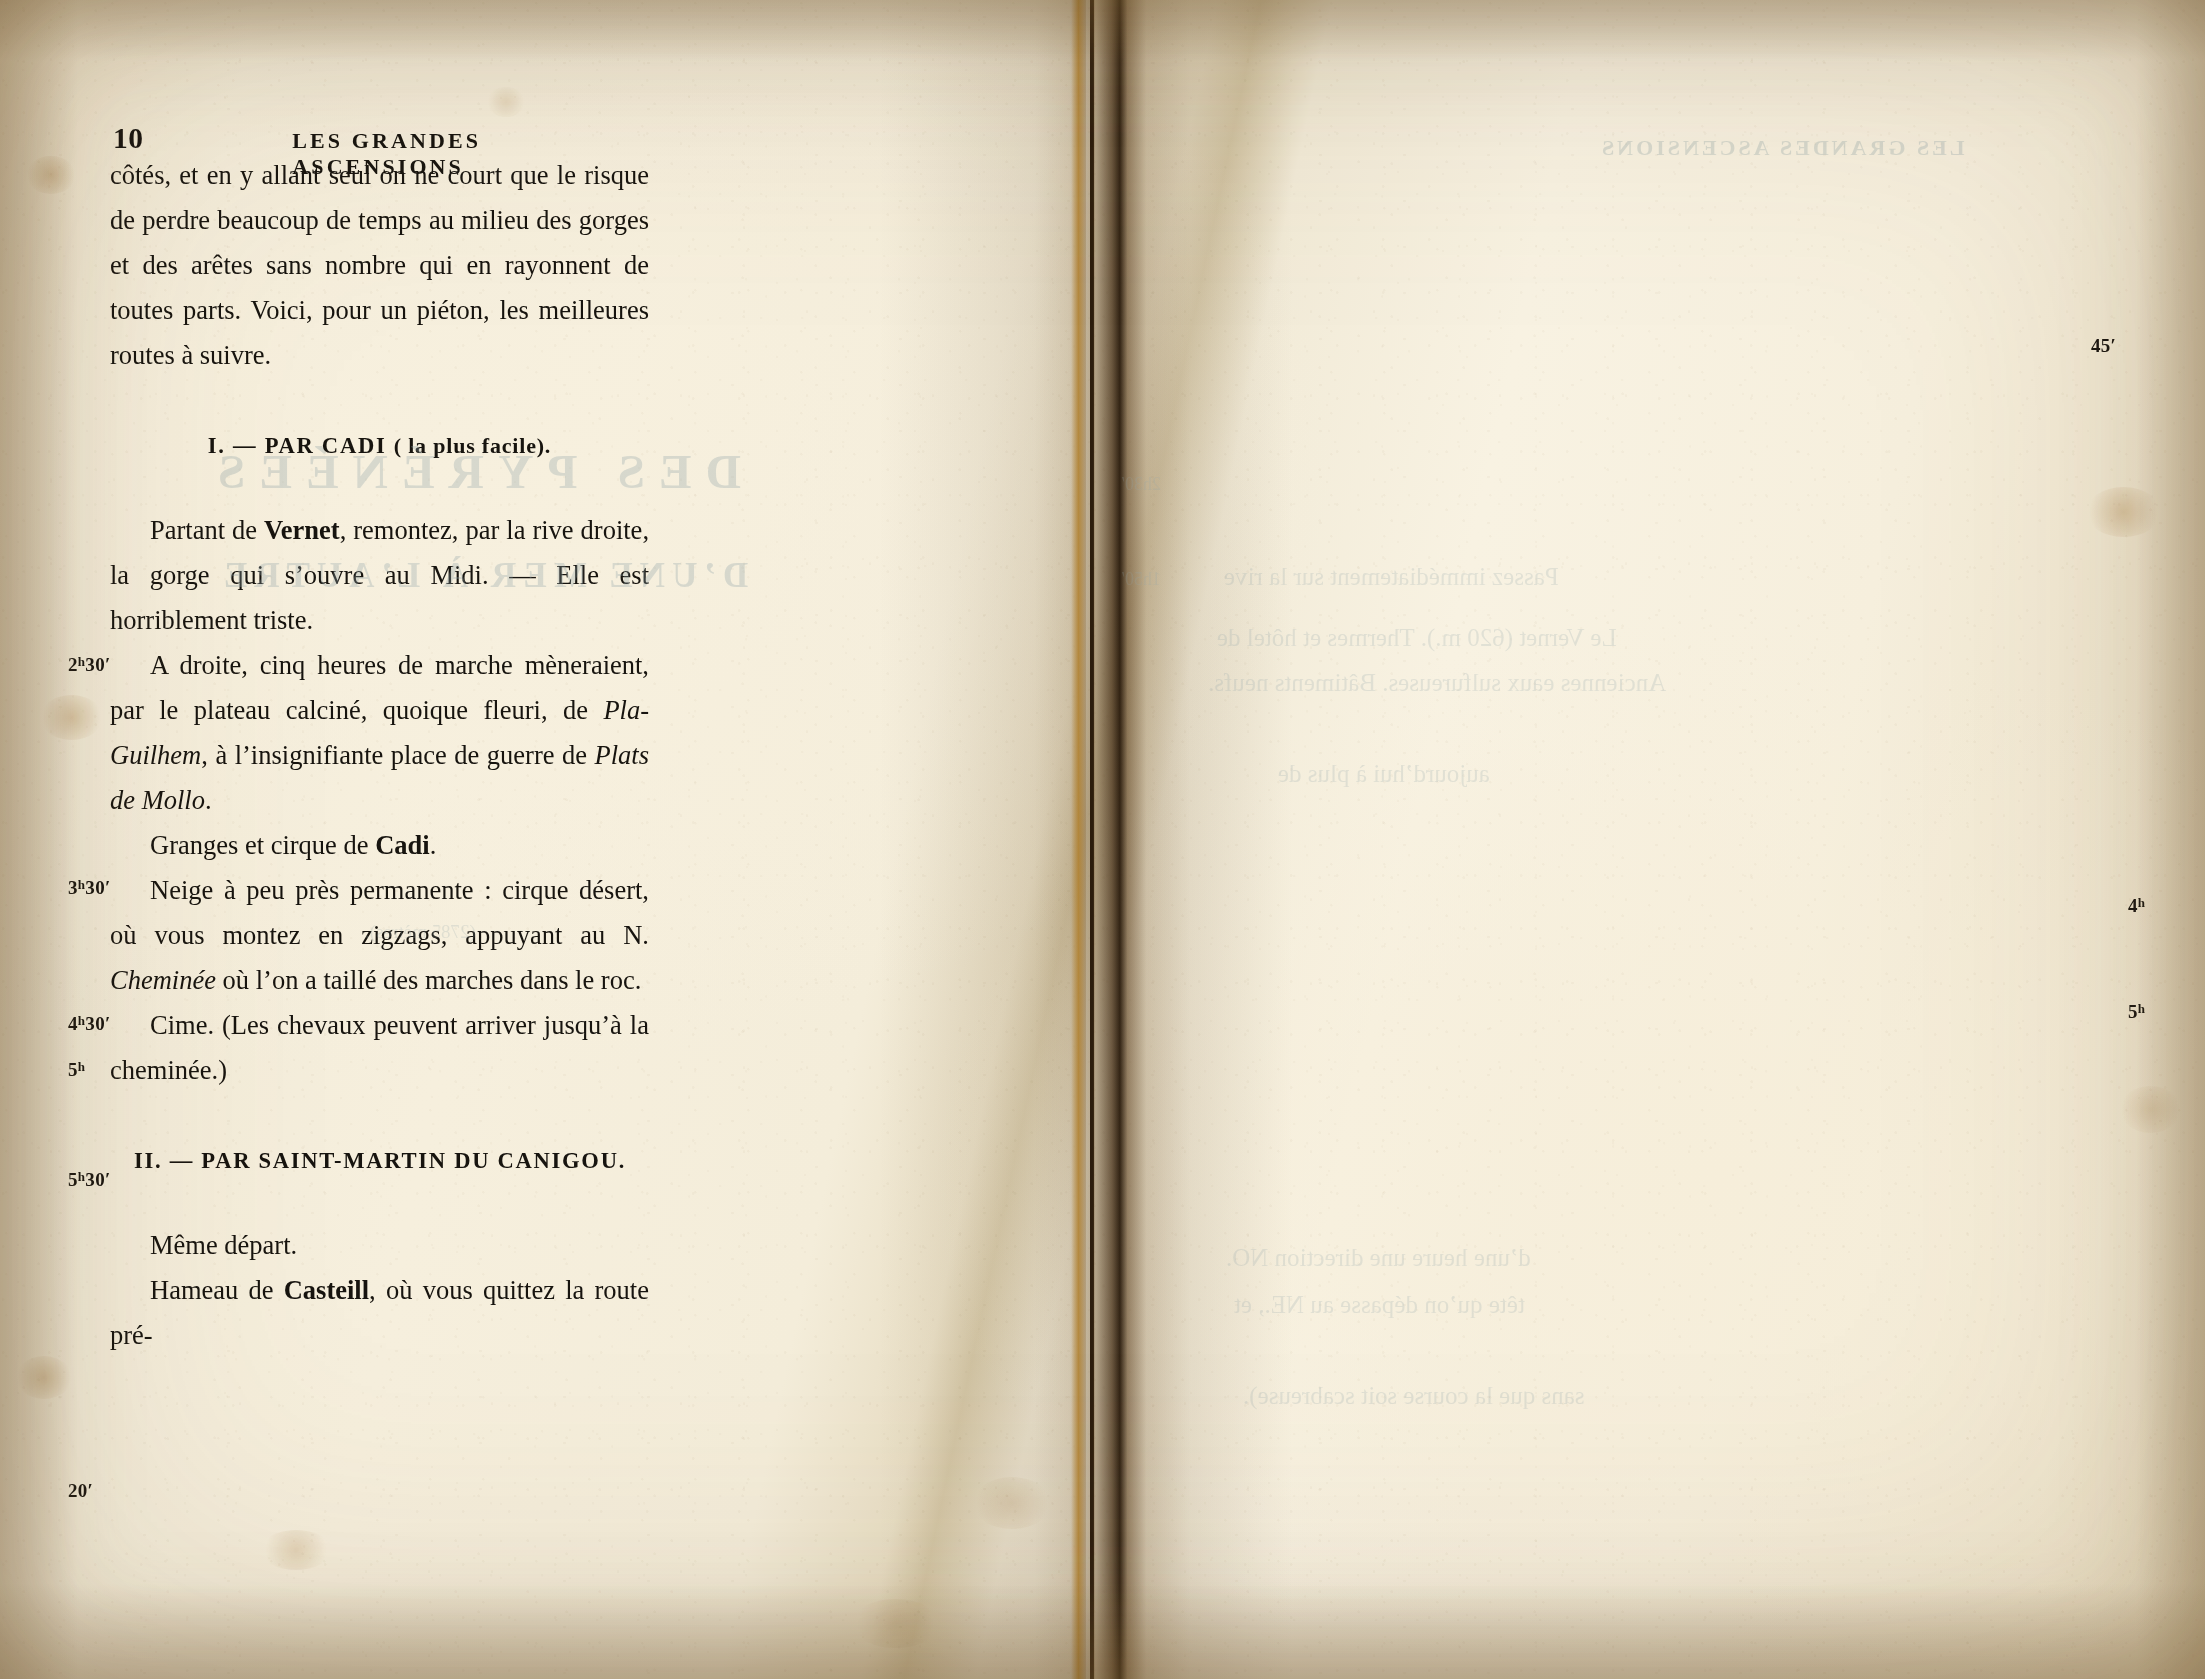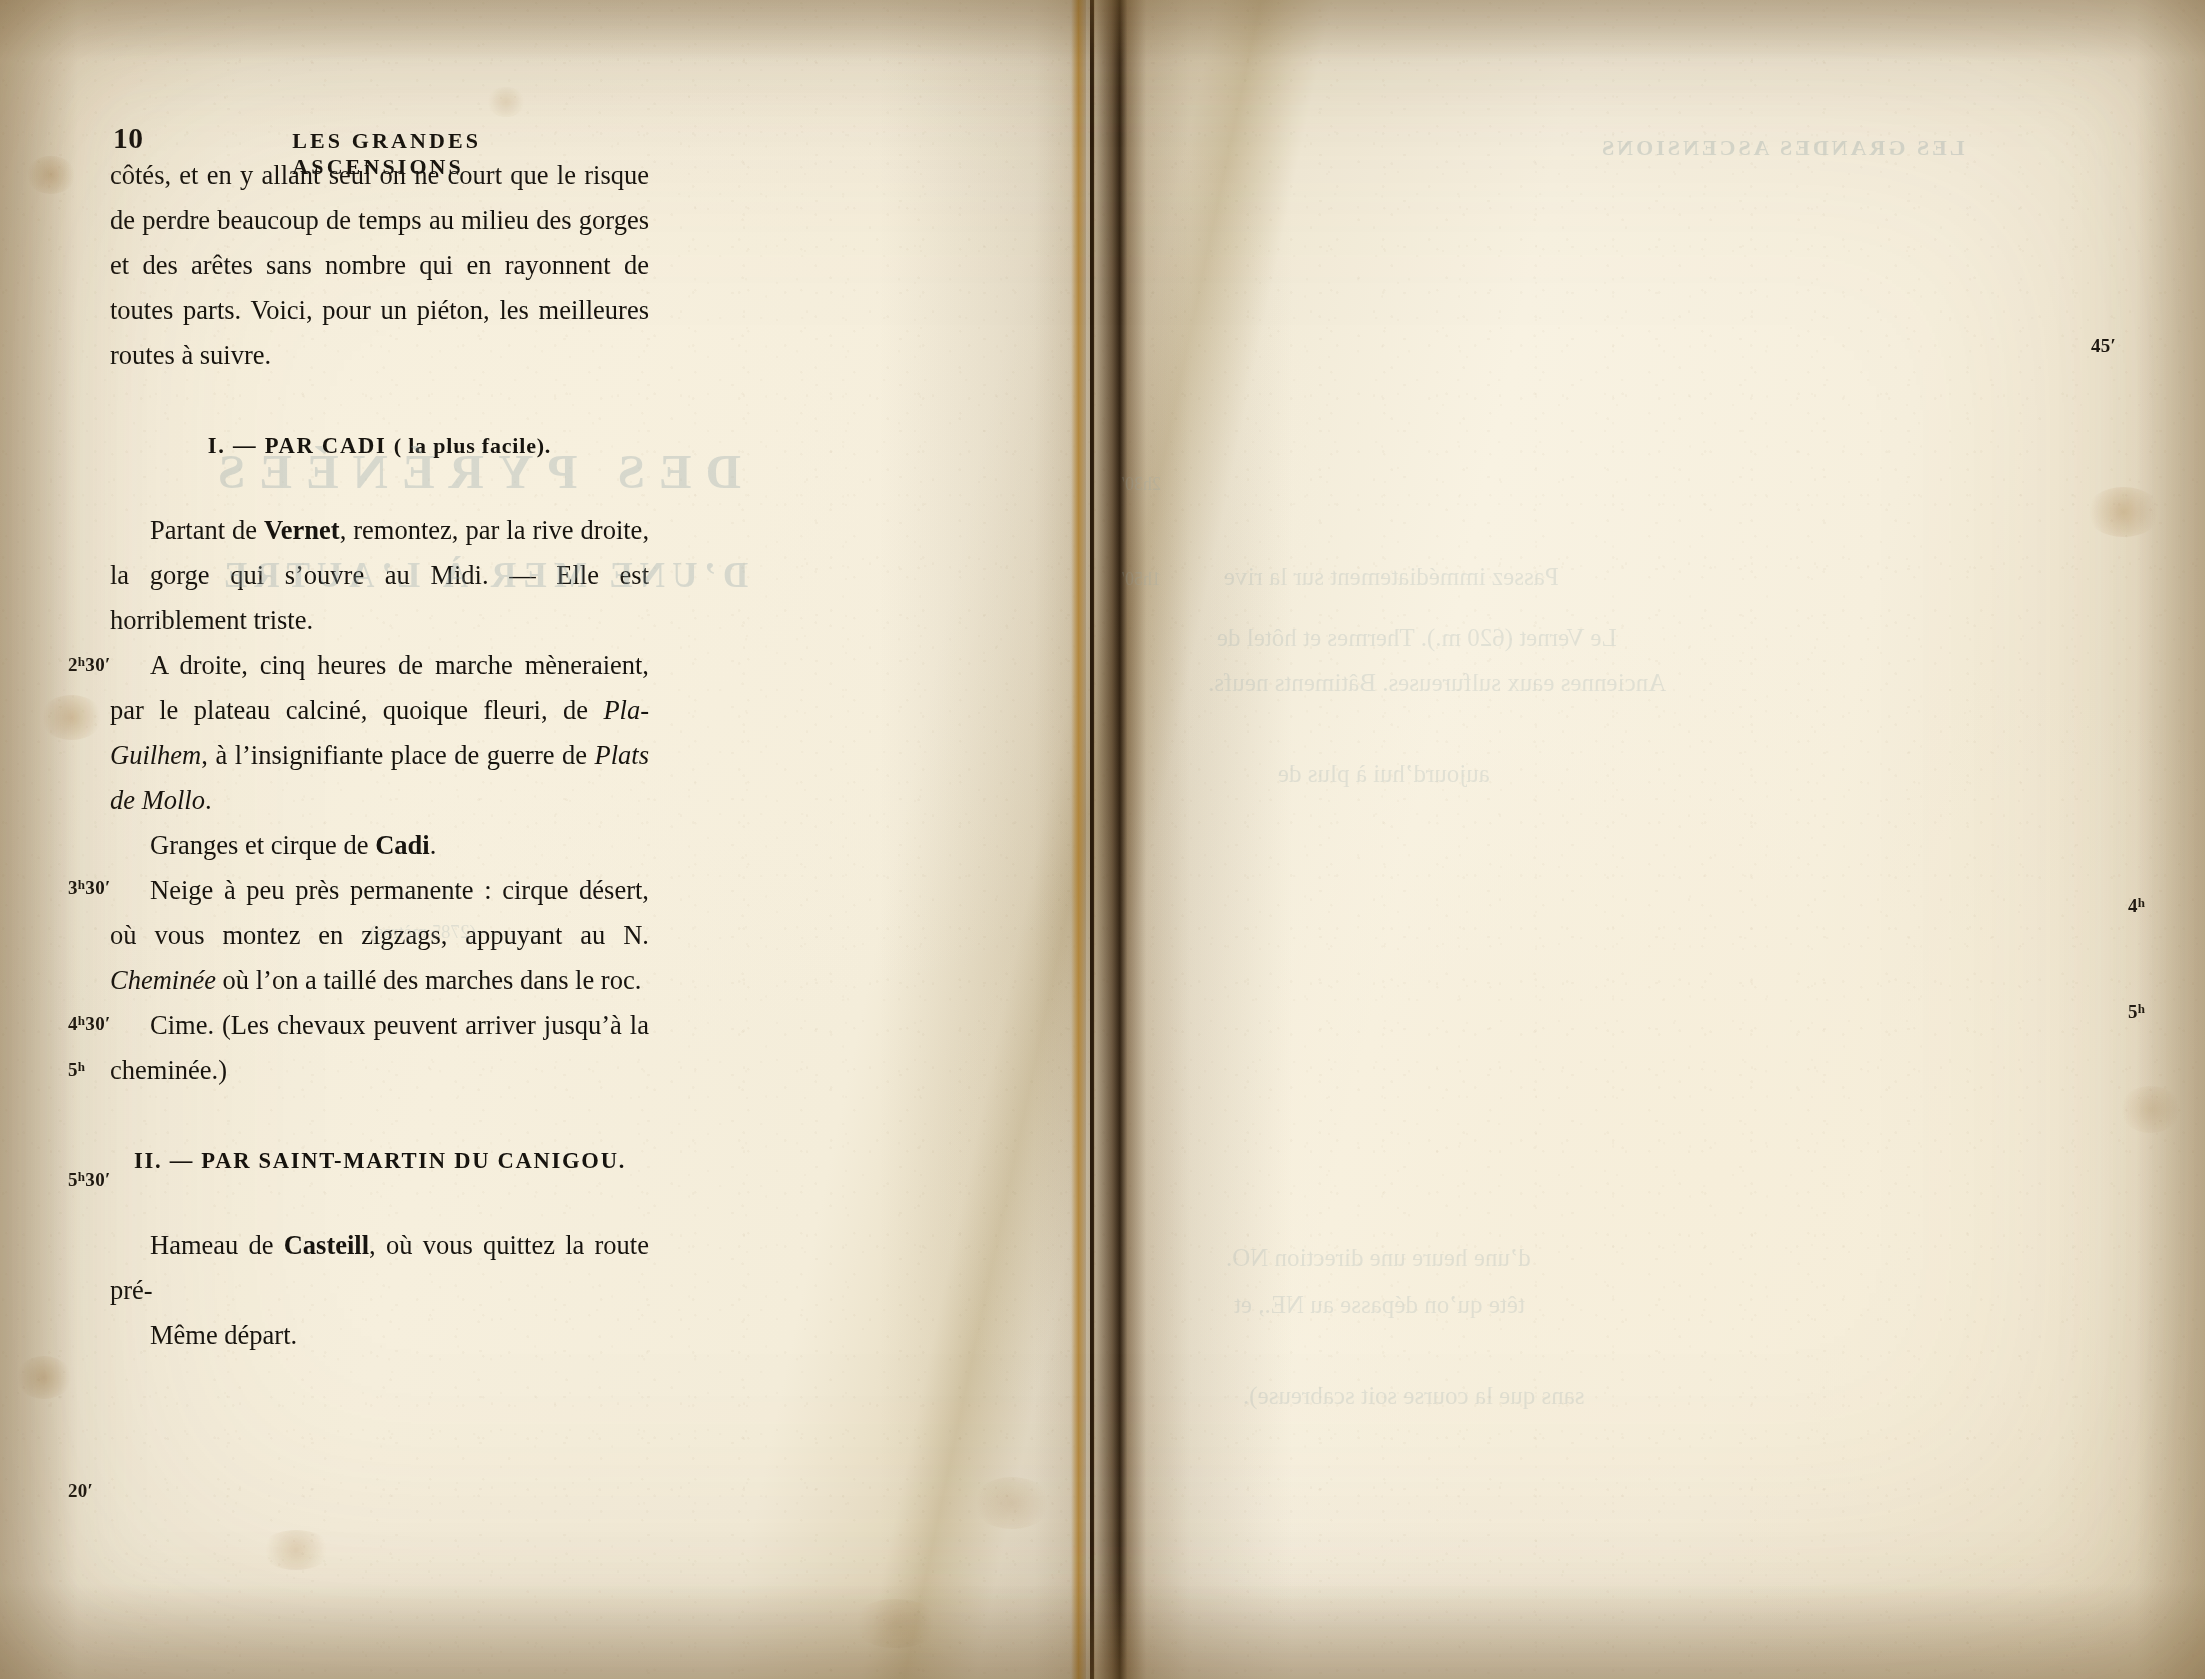--- a/index.html
+++ b/index.html
@@ -279,23 +279,23 @@
       <p class="indent"><span>Granges et cirque de </span><b>Cadi</b><span>.</span></p>
 
       <p class="indent"><span>Neige à peu près permanente : cirque désert, où vous montez en zigzags, appuyant au N. </span><i>Cheminée</i><span> où l’on a taillé des marches dans le roc.</span></p>
 
       <p class="indent">Cime. (Les chevaux peuvent arriver jusqu’à la cheminée.)</p>
 
       <div class="section-head">
         <span>II. — PAR SAINT-MARTIN DU CANIGOU</span><span class="small">.</span>
       </div>
 
+      <p class="indent">Même départ.</p>
+
       <p class="indent"><span>Hameau de </span><b>Casteill</b><span>, où vous quittez la route pré-</span></p>
-
-      <p class="indent">Même départ.</p>
 
     </div>
 
     <div class="margin-time" style="left:68px; top:654px;">
       <span>2</span><sup>h</sup><span>30′</span>
     </div>
     <div class="margin-time" style="left:68px; top:877px;">
       <span>3</span><sup>h</sup><span>30′</span>
     </div>
     <div class="margin-time" style="left:68px; top:1013px;">

